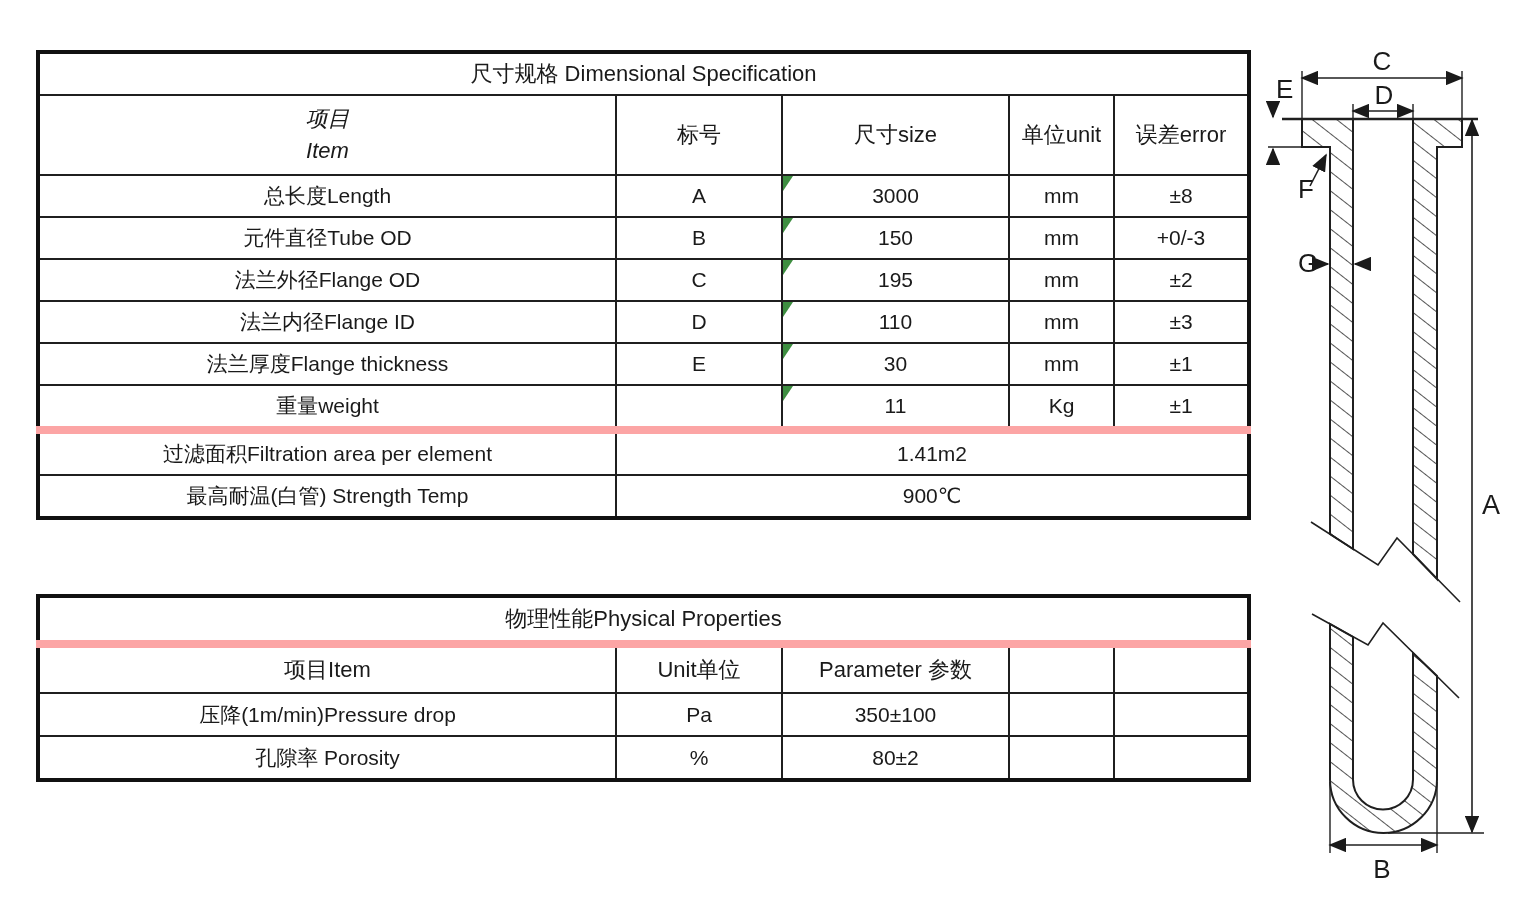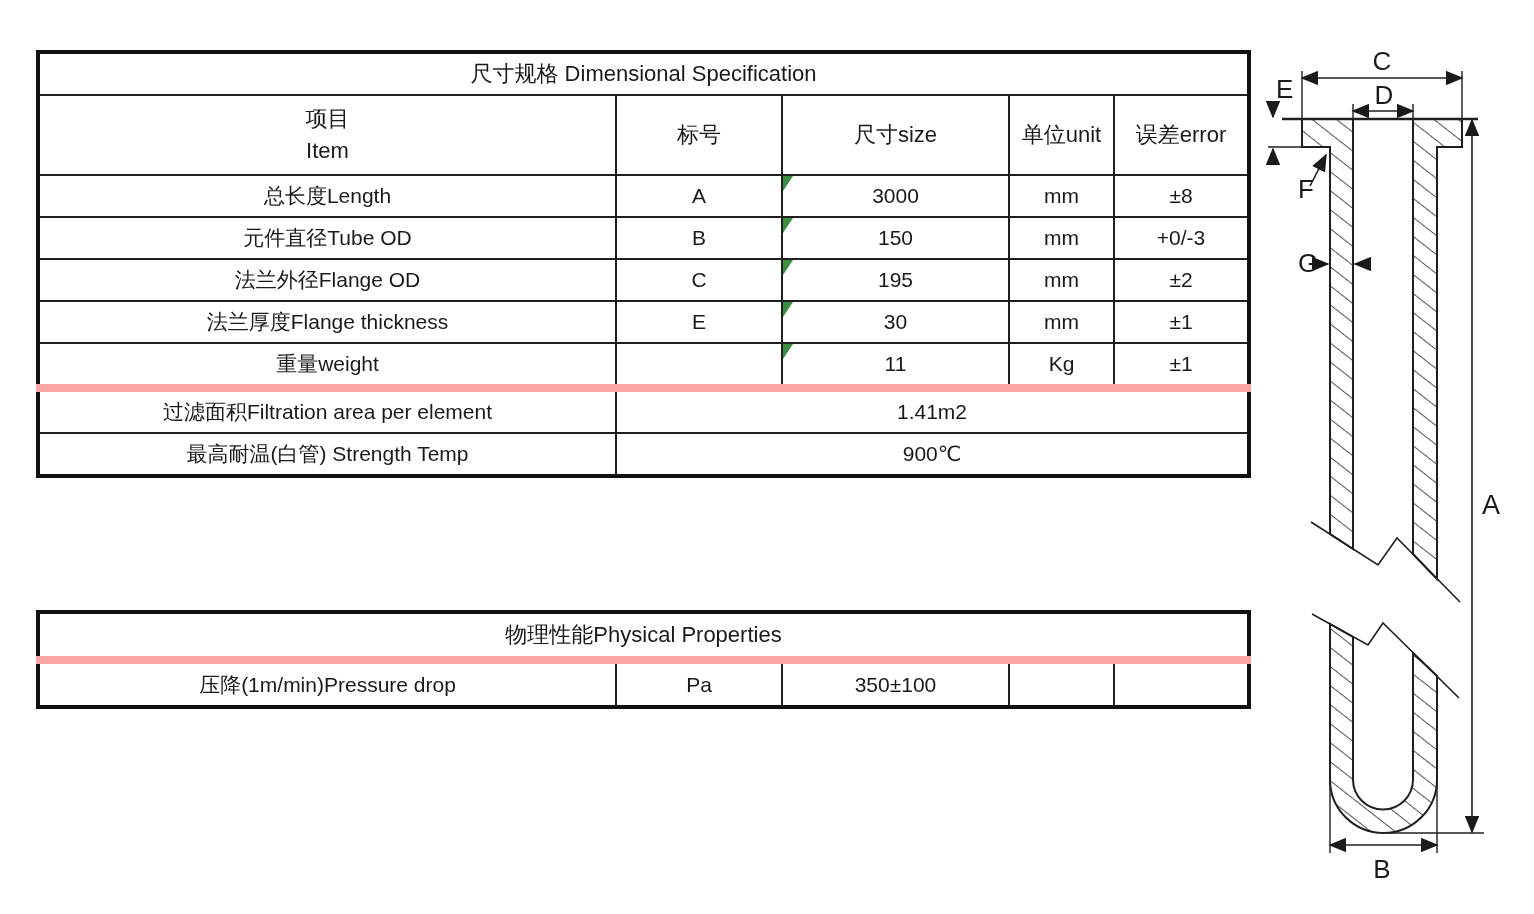--- a/index.html
+++ b/index.html
@@ -3,28 +3,28 @@
 <meta charset="utf-8">
 <style>
   html,body{margin:0;padding:0;background:#ffffff;}
   #stage{position:relative;width:1534px;height:914px;background:#ffffff;overflow:hidden;
          font-family:"Liberation Sans","DejaVu Sans",sans-serif;color:#1a1a1a;}
   .tbl{border-collapse:collapse;table-layout:fixed;width:1211px;
        border:4px solid #111;}
   .tbl td{border:2px solid #1f1f1f;text-align:center;vertical-align:middle;
           padding:0;font-size:21px;overflow:hidden;white-space:nowrap;position:relative;}
   #tblA{position:absolute;left:36px;top:50px;}
-  #tblB{position:absolute;left:36px;top:594px;margin-top:16px;}
+  #tblB{position:absolute;left:36px;top:594px;}
   .title-row td{height:40px;font-size:22px;}
   .hdr-row td{height:78px;font-size:22px;}
   .data-row td{height:40px;}
   .thick-b td{border-bottom:8px solid #fca5a5;}
   .flag{position:absolute;left:0;top:0;width:0;height:0;
         border-top:15px solid #3e8e41;border-right:10px solid transparent;}
-  .stack span{display:block;line-height:1.45;}
+  .stack span{display:block;line-height:1.45;font-style:italic;}
   #diagram{position:absolute;left:1260px;top:40px;}
   svg text{font-family:"Liberation Sans","DejaVu Sans",sans-serif;fill:#1a1a1a;}
 </style>
 </head>
 <body>
 
 <div id="stage">
 
   <table id="tblA" class="tbl">
     <colgroup>
@@ -64,20 +64,27 @@
       <td>+0/-3</td>
     </tr>
     <tr class="data-row">
       <td>法兰外径Flange OD</td>
       <td>C</td>
       <td><span class="flag"></span><span>195</span></td>
       <td>mm</td>
       <td>±2</td>
     </tr>
     <tr class="data-row">
+      <td>法兰内径Flange ID</td>
+      <td>D</td>
+      <td><span class="flag"></span><span>110</span></td>
+      <td>mm</td>
+      <td>±3</td>
+    </tr>
+    <tr class="data-row">
       <td>法兰厚度Flange thickness</td>
       <td>E</td>
       <td><span class="flag"></span><span>30</span></td>
       <td>mm</td>
       <td>±1</td>
     </tr>
     <tr class="data-row thick-b">
       <td>重量weight</td>
       <td></td>
       <td><span class="flag"></span><span>11</span></td>
@@ -102,23 +109,37 @@
         <col style="width:166px">
         <col style="width:227px">
       <col style="width:105px">
         <col style="width:135px">
     </colgroup>
     <tbody>
         <tr class="title-row thick-b">
       <td colspan="5" style="height:42px">物理性能Physical Properties</td>
     </tr>
     <tr class="data-row">
+      <td style="height:44px;font-size:22px">项目Item</td>
+      <td style="font-size:22px">Unit单位</td>
+      <td style="font-size:22px">Parameter 参数</td>
+      <td></td>
+      <td></td>
+    </tr>
+    <tr class="data-row">
       <td style="height:41px">压降(1m/min)Pressure drop</td>
       <td>Pa</td>
       <td>350±100</td>
+      <td></td>
+      <td></td>
+    </tr>
+    <tr class="data-row">
+      <td style="height:41px">孔隙率 Porosity</td>
+      <td>%</td>
+      <td>80±2</td>
       <td></td>
       <td></td>
     </tr>
   </tbody>
     </table>
 
   <svg id="diagram" width="274" height="850" viewBox="0 0 274 850">
     <defs>
       <pattern id="hatch" width="15" height="15" patternUnits="userSpaceOnUse" patternTransform="rotate(38)">
         <line x1="0" y1="0" x2="15" y2="0" stroke="#2a2a2a" stroke-width="1.6"></line>

